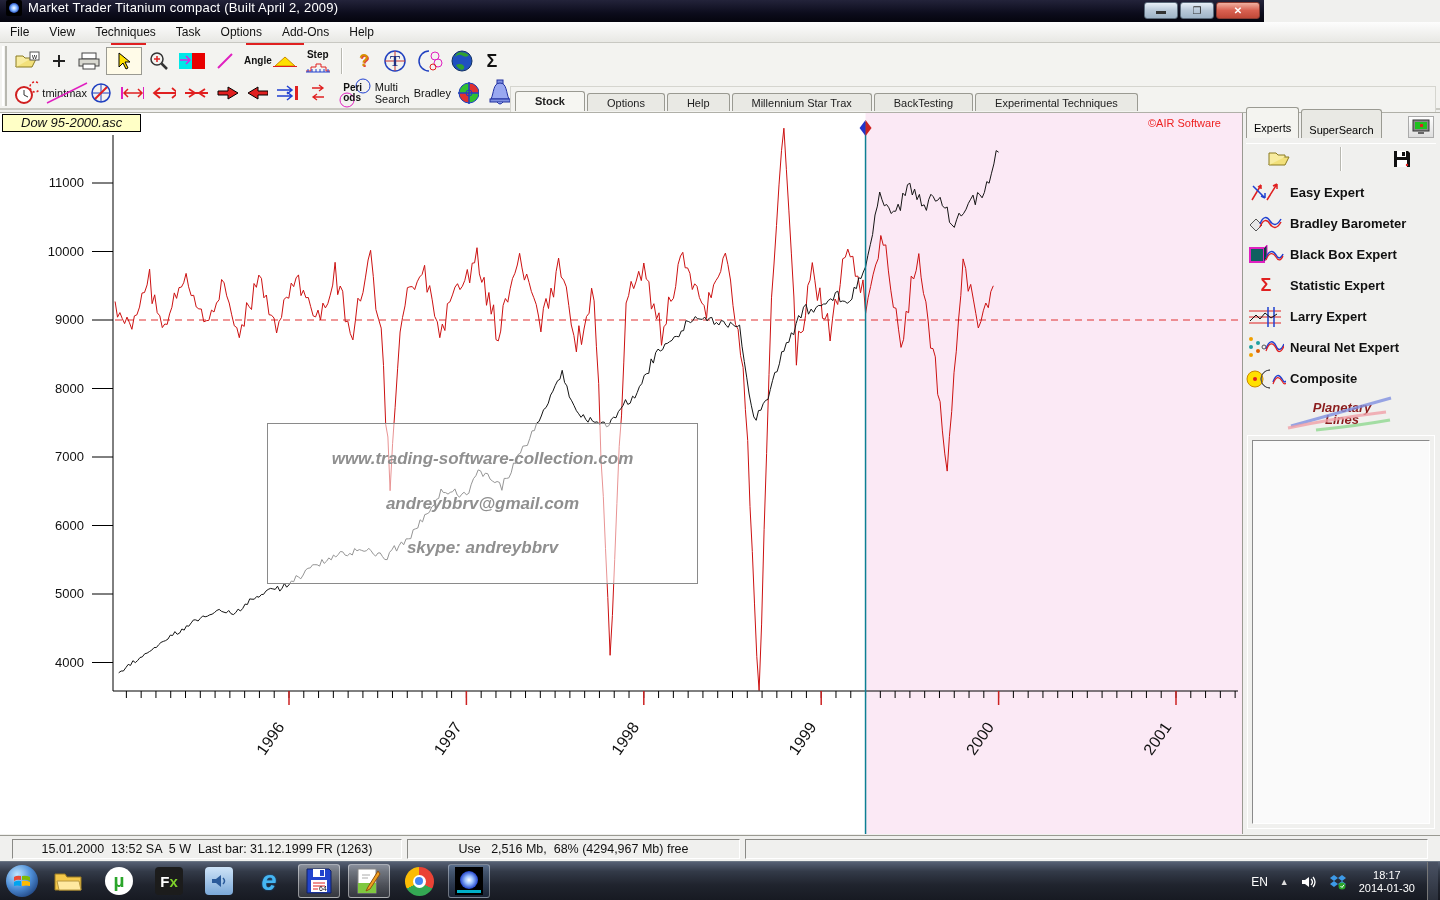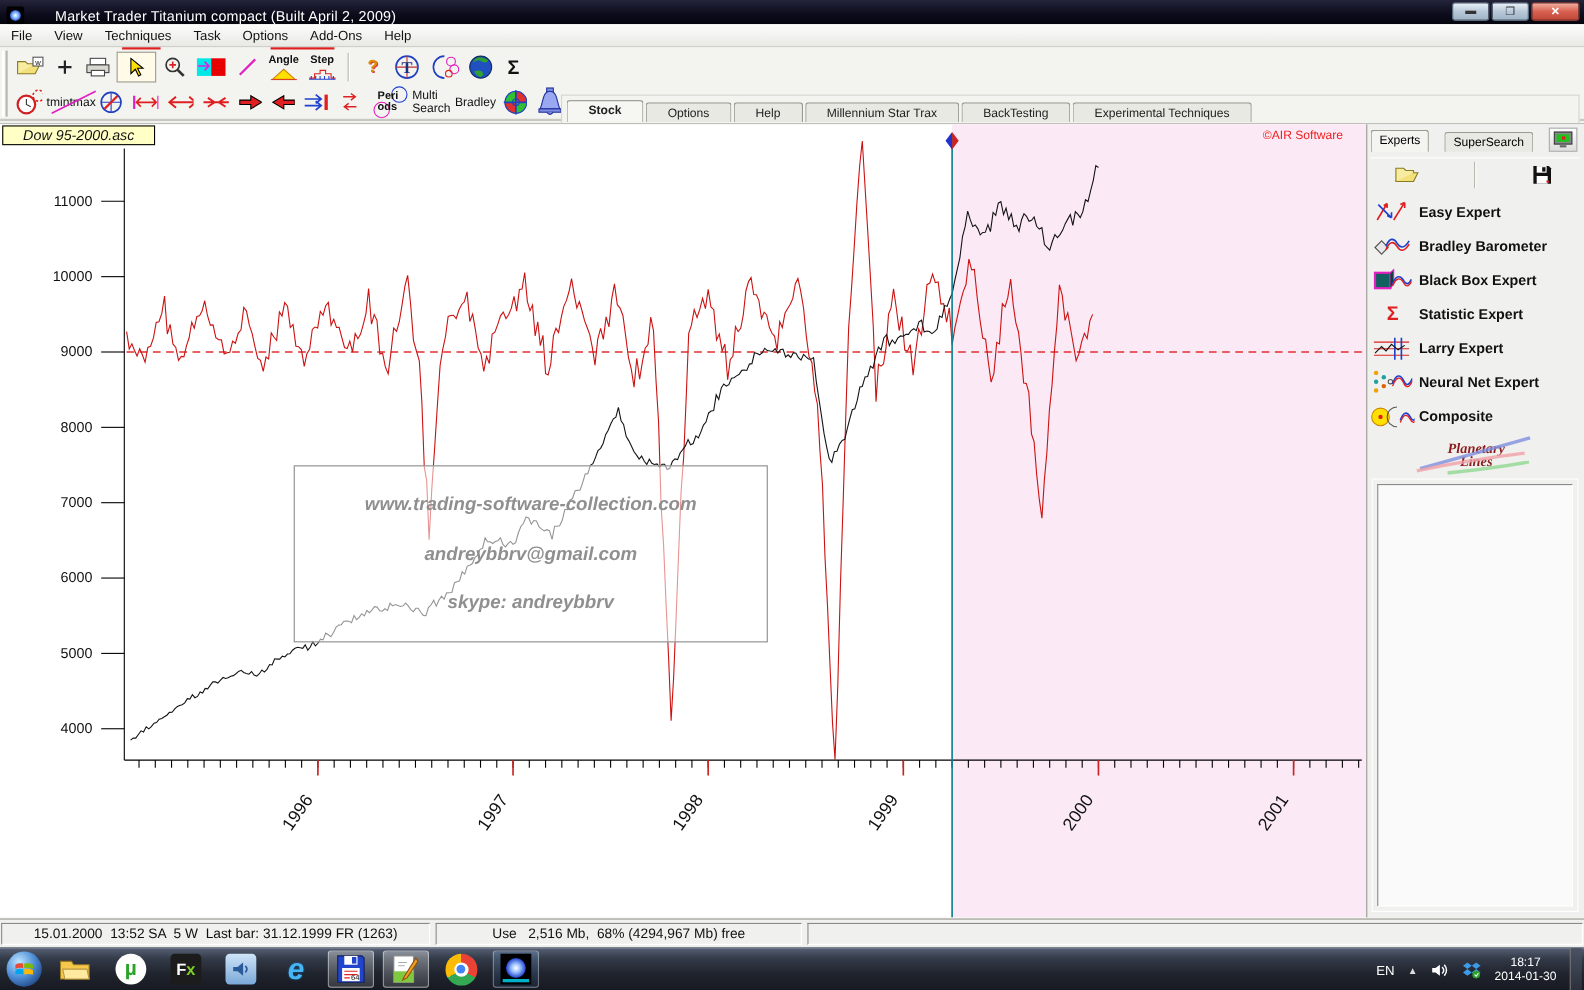--- a/index.html
+++ b/index.html
@@ -1,22 +1,22 @@
 <!DOCTYPE html>
 <html><head>
 <meta charset="utf-8">
 <style>
   * { box-sizing: border-box; margin: 0; padding: 0; }
   html,body { width:1440px; height:900px; overflow:hidden; }
   body { font-family:"Liberation Sans", sans-serif; }
   .screen { position:relative; width:1440px; height:900px; background:#f0f0ee; }
 
   
-  .titlebar { position:absolute; left:0; top:0; width:1440px; height:22px;
-    background:linear-gradient(#23233a,#0c0c1c 60%,#05050e); display:flex; align-items:flex-end; padding:0 6px;gap:22px; }
+  .titlebar { position:absolute; left:0; top:0; width:1264px; height:22px;
+    background:linear-gradient(#23233a,#0c0c1c 60%,#05050e); display:flex; align-items:flex-start; padding:0 6px; }
   .titlebar .title { color:#fff; font-size:13px; margin-left:6px; letter-spacing:.2px; }
   .winbtns { position:absolute; right:4px; top:2px; display:flex; gap:2px; }
   .winbtn { width:34px; height:17px; border:1px solid #5a6a7a; border-radius:3px;
     background:linear-gradient(#e8f0f8,#b8c8d8 50%,#9fb4c8); display:flex; align-items:center; justify-content:center;
     font-size:10px; color:#333; }
   .winbtn.close { width:44px; background:linear-gradient(#f0b0a0,#d86050 50%,#c04838); border-color:#8a3a30; color:#fff; font-weight:bold; }
   .appicon16 { width:16px; height:16px; background:#000; position:relative; border-radius:2px; overflow:hidden; }
   .appicon16:before { content:""; position:absolute; left:3px; top:3px; width:10px; height:10px; border-radius:50%;
     background:radial-gradient(circle,#fff 0%,#7fb4ff 40%,#1133aa 80%,transparent 100%); }
 
@@ -61,37 +61,37 @@
   .filelabel { position:absolute; left:2px; top:1px; background:#ffffc6; border:1px solid #000;
     font-style:italic; font-size:13px; padding:0 18px 1px; color:#111; z-index:5; }
   .airsoft { position:absolute; left:1148px; top:4px; color:#ee2222; font-size:11px; z-index:5; }
   .watermark { position:absolute; left:267px; top:310px; width:431px; height:161px; border:1px solid #8a8a8a;
     background:rgba(255,255,255,0.55); z-index:4; display:flex; flex-direction:column; justify-content:space-evenly; align-items:center; }
   .watermark div { color:#8f8f8f; font-weight:bold; font-style:italic; font-size:17px; }
 
   
   .rpanel { position:absolute; left:1242px; top:0; width:198px; height:721px; background:#f0f0ee; border-left:1px solid #9a9a92; }
   .rtabs { position:absolute; left:3px; top:3px; height:22px; display:flex; align-items:flex-end; }
-  .rtab { font-size:11px; padding:3px 7px 2px; border:1px solid #9a9a92; border-bottom:none; background:#e9e9e4; border-radius:3px 3px 0 0; margin-right:14px; }
+  .rtab { font-size:11px; padding:14px 7px 2px; border:1px solid #9a9a92; border-bottom:none; background:#e9e9e4; border-radius:3px 3px 0 0; margin-right:2px; }
   .rtab.active { background:#f4f4f0; padding-bottom:4px; }
   .monbtn { position:absolute; right:6px; top:3px; width:26px; height:22px; border:1px solid #aaa; background:linear-gradient(#fff,#ddd); display:flex; align-items:center; justify-content:center; }
   .ptool { position:absolute; left:3px; top:30px; width:190px; height:30px; border-top:1px solid #fff; display:flex; align-items:center; }
   .ptool .pt-sep { width:2px; height:24px; border-left:1px solid #b8b8b0; border-right:1px solid #fff; margin:0 26px; }
   .explist { position:absolute; left:3px; top:64px; width:192px; }
   .expitem { display:flex; align-items:center; height:31px; gap:4px; }
   .expitem .eicon { width:40px; display:flex; justify-content:center; }
   .expitem .elabel { font-size:13px; font-weight:bold; color:#111; white-space:nowrap; }
-  .planetary { position:relative; height:36px; display:flex; flex-direction:column; align-items:center; justify-content:center; margin-top:2px;font-family:Liberation Serif, serif; }
+  .planetary { position:relative; height:36px; display:flex; flex-direction:column; align-items:center; justify-content:center; margin-top:2px; }
   .planetary .ptxt { color:#8b1d1d; font-weight:bold; font-size:13px; line-height:12px; font-style:italic; }
   .planetary svg { position:absolute; left:40px; top:0; }
   .sunkbox { position:absolute; left:4px; top:322px; width:188px; height:394px; border:1px solid #fff; background:#f0f0ee; padding:4px; }
   .sunkbox .inner { width:100%; height:100%; border:1px solid #8a8a8a; border-right-color:#fff; border-bottom-color:#fff; background:#fafafa; }
 
   
-  .statusbar { position:absolute; left:0; top:835px; width:1440px; height:26px; background:#f0f0ee; border-top:1px solid #9a9a92; display:flex; align-items:center; padding:2px 1px; gap:5px; }
+  .statusbar { position:absolute; left:0; top:835px; width:1440px; height:26px; background:#f0f0ee; border-top:1px solid #9a9a92; display:flex; align-items:center; padding:2px 12px; gap:5px; }
   .statseg { height:20px; border:1px solid; border-color:#8a8a86 #fff #fff #8a8a86; display:flex; align-items:center; justify-content:center;
     font-size:12.5px; color:#111; white-space:pre; }
   .seg1 { width:390px; } .seg2 { width:333px; } .seg3 { flex:1; }
 
   
   .taskbar { position:absolute; left:0; top:861px; width:1440px; height:39px;
     background:linear-gradient(#566074,#333a48 25%,#20242e 60%,#171a22); border-top:1px solid #6b7684; display:flex; align-items:center; padding-left:4px; gap:8px; }
   .tbicon { width:42px; height:34px; display:flex; align-items:center; justify-content:center; }
   .tbicon.framed { border:1px solid rgba(255,255,255,.45); border-radius:3px; background:linear-gradient(rgba(255,255,255,.35),rgba(255,255,255,.12)); }
   .tbicon.pressed { background:linear-gradient(rgba(120,160,210,.35),rgba(30,50,80,.4)); border:1px solid rgba(255,255,255,.35); border-radius:3px; }
@@ -184,21 +184,21 @@
           <rect x="1" y="2" width="13" height="16" fill="#00e8e8"></rect>
           <rect x="14" y="2" width="13" height="16" fill="#e80000"></rect>
           <path d="M2 9 H11 M8 5 L12 9 L8 13" stroke="#e020e0" stroke-width="1.5" fill="none"></path>
         </svg>
       </div>
       <div class="tbtn">
         <svg width="18" height="18">
             <path d="M2 16 L16 2" stroke="#e020c0" stroke-width="2"></path>
           </svg>
       </div>
-      <div class="tbtn" style="flex-direction:column;">
+      <div class="tbtn" style="flex-direction:row;">
         <span class="tinytxt">Angle</span>
         <svg width="24" height="12">
           <path d="M2 11 L12 2 L22 11 Z" fill="#ffe000" stroke="#cc8800"></path>
           <path d="M0 11.5 H24" stroke="#e02020"></path>
         </svg>
       </div>
       <div class="tbtn" style="flex-direction:column;">
         <span class="tinytxt">Step</span>
         <svg width="26" height="12">
           <path d="M1 10 H6 V6 H11 V3 H16 V6 H21 V10 H25" stroke="#e02020" fill="none"></path>

